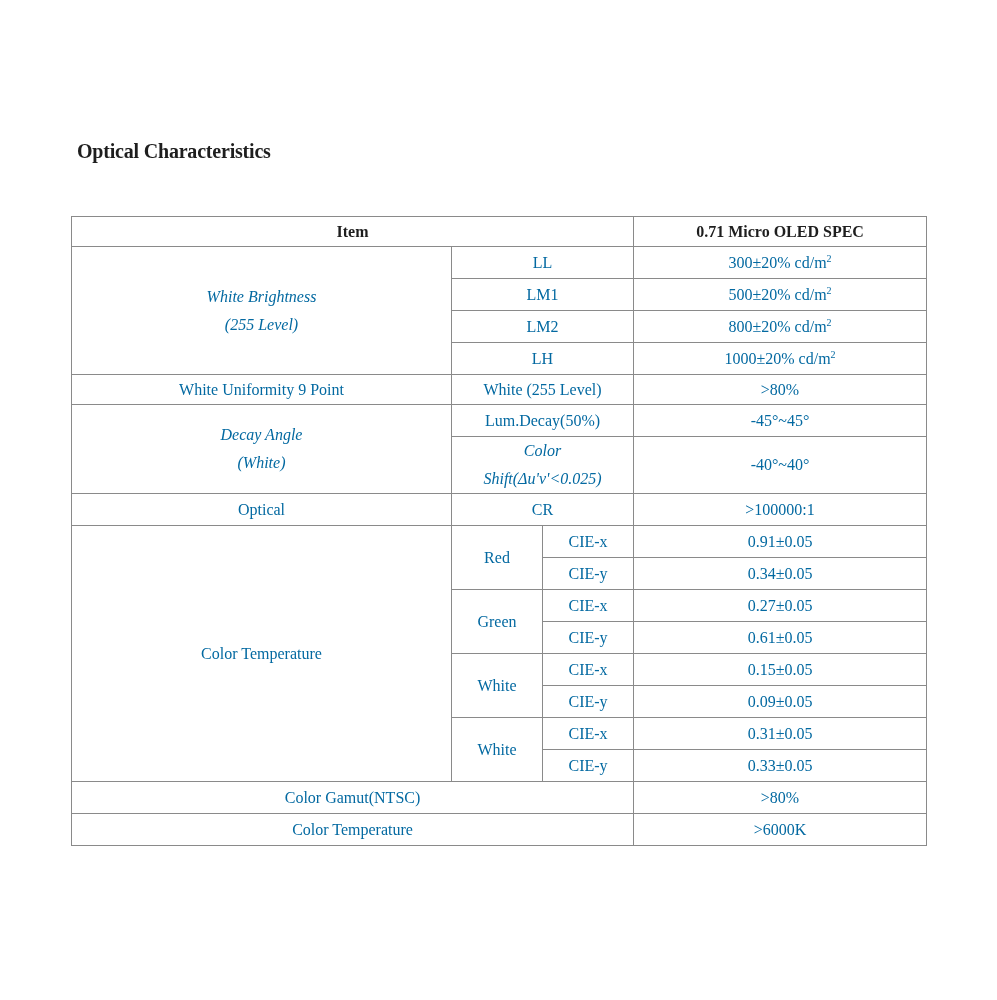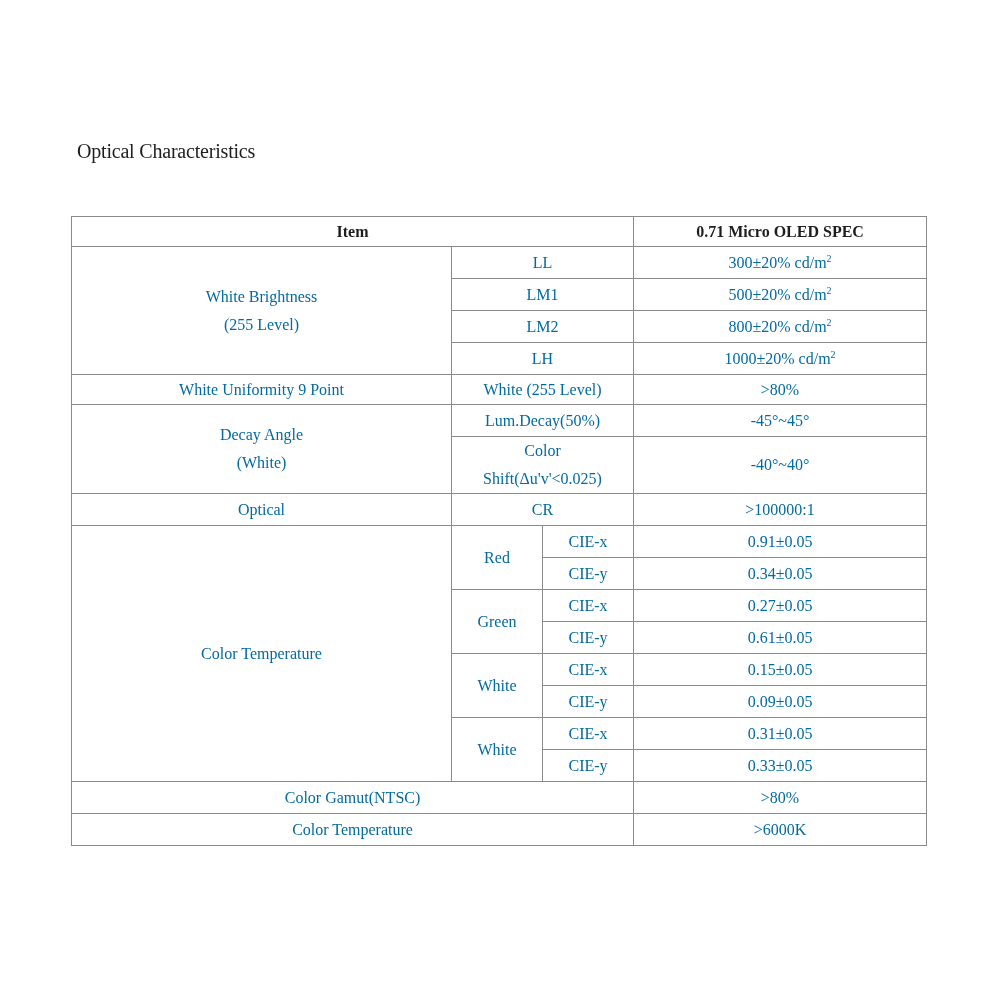--- a/index.html
+++ b/index.html
@@ -1,33 +1,33 @@
 <!DOCTYPE html>
 <html><head>
 <meta charset="utf-8">
 <style>
   html, body { margin: 0; padding: 0; background: #ffffff; }
   body { width: 997px; height: 1000px; position: relative; overflow: hidden;
          font-family: "Liberation Serif", "DejaVu Serif", serif; color: #333; }
-  .title { position: absolute; left: 77px; top: 140px; font-size: 20px; font-weight: normal;
+  .title { position: absolute; left: 77px; top: 140px; font-size: 20px; font-weight: bold;
            color: #1e1e1e; letter-spacing: -0.2px; }
   table.spec { position: absolute; left: 71px; top: 216px; border-collapse: collapse;
                table-layout: fixed; width: 856px; }
   table.spec td, table.spec th { border: 1.3px solid #8a8a8a; text-align: center; vertical-align: middle;
                font-size: 16px; font-weight: normal; color: #0369a1; padding: 0; line-height: 28px; }
   table.spec th { font-weight: bold; color: #1e1e1e; font-size: 16px; }
   table.spec tr.r30 td, table.spec tr.r30 th { height: 29px; }
   table.spec tr.r32 td { height: 31px; }
   table.spec tr.r56 td { height: 55px; }
   .col-a { width: 380px; }
   .col-b { width: 91px; }
   .col-c { width: 91px; }
   .col-d { width: 293px; }
   sup { font-size: 10px; line-height: 0; vertical-align: 6px; }
-  .two-line { display: block; line-height: 28px; }
+  .two-line { display: block; line-height: 28px; font-style: italic; }
 </style>
 </head>
 <body>
 
 <div class="title">Optical Characteristics</div>
 
 <table class="spec">
   <colgroup>
     <col class="col-a">
       <col class="col-b">

